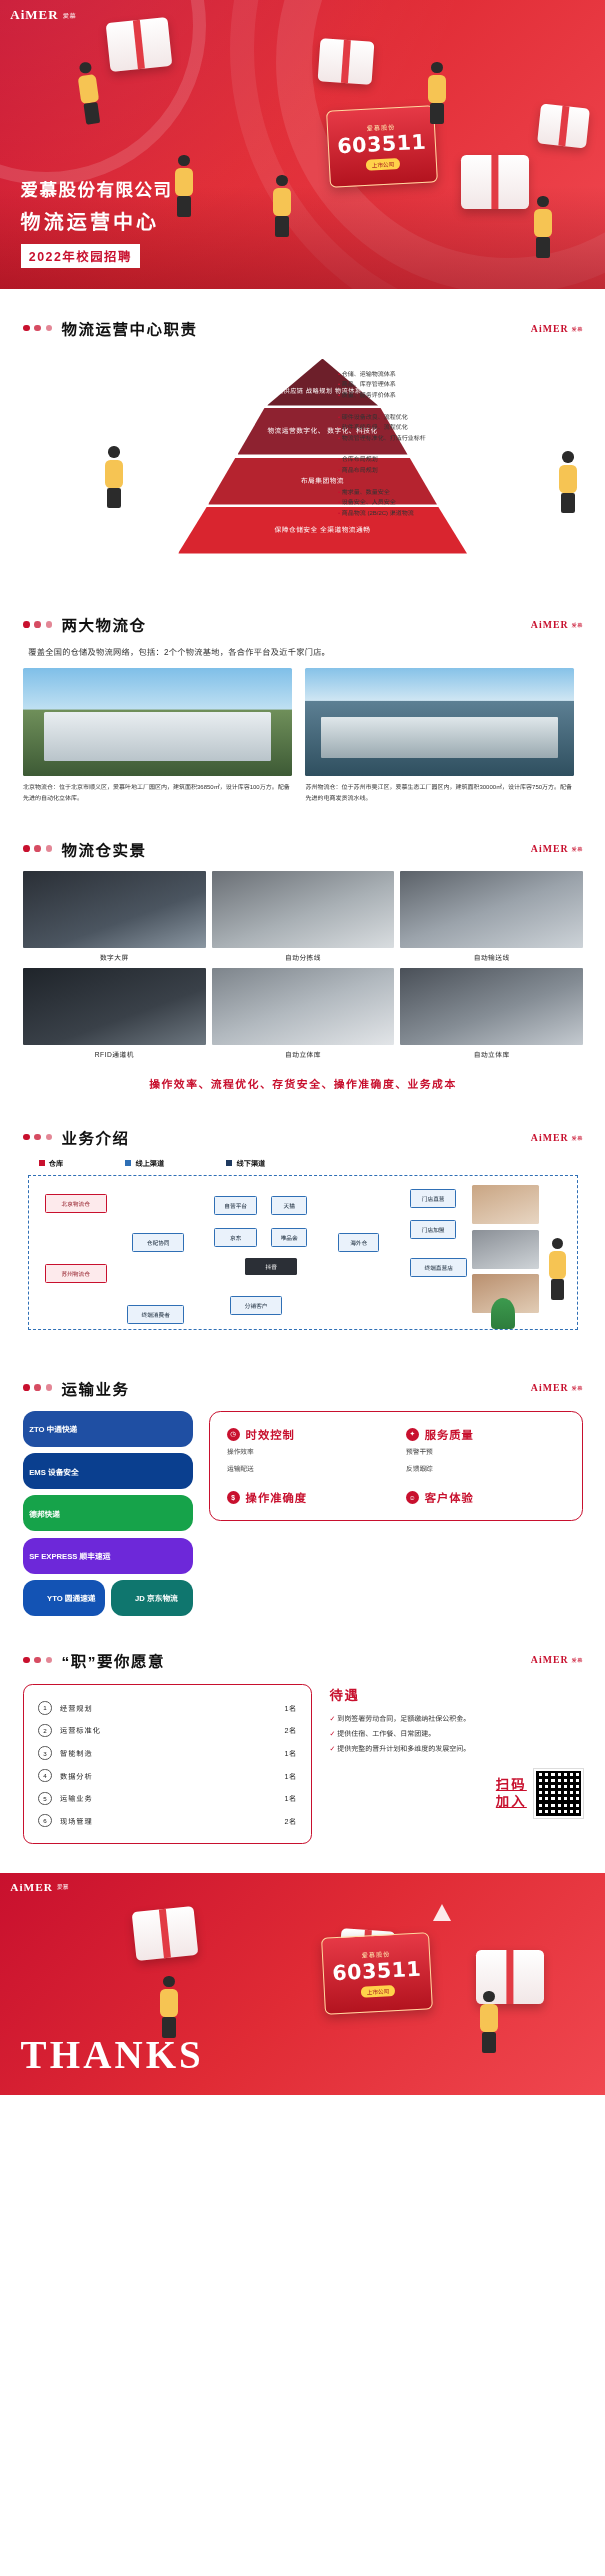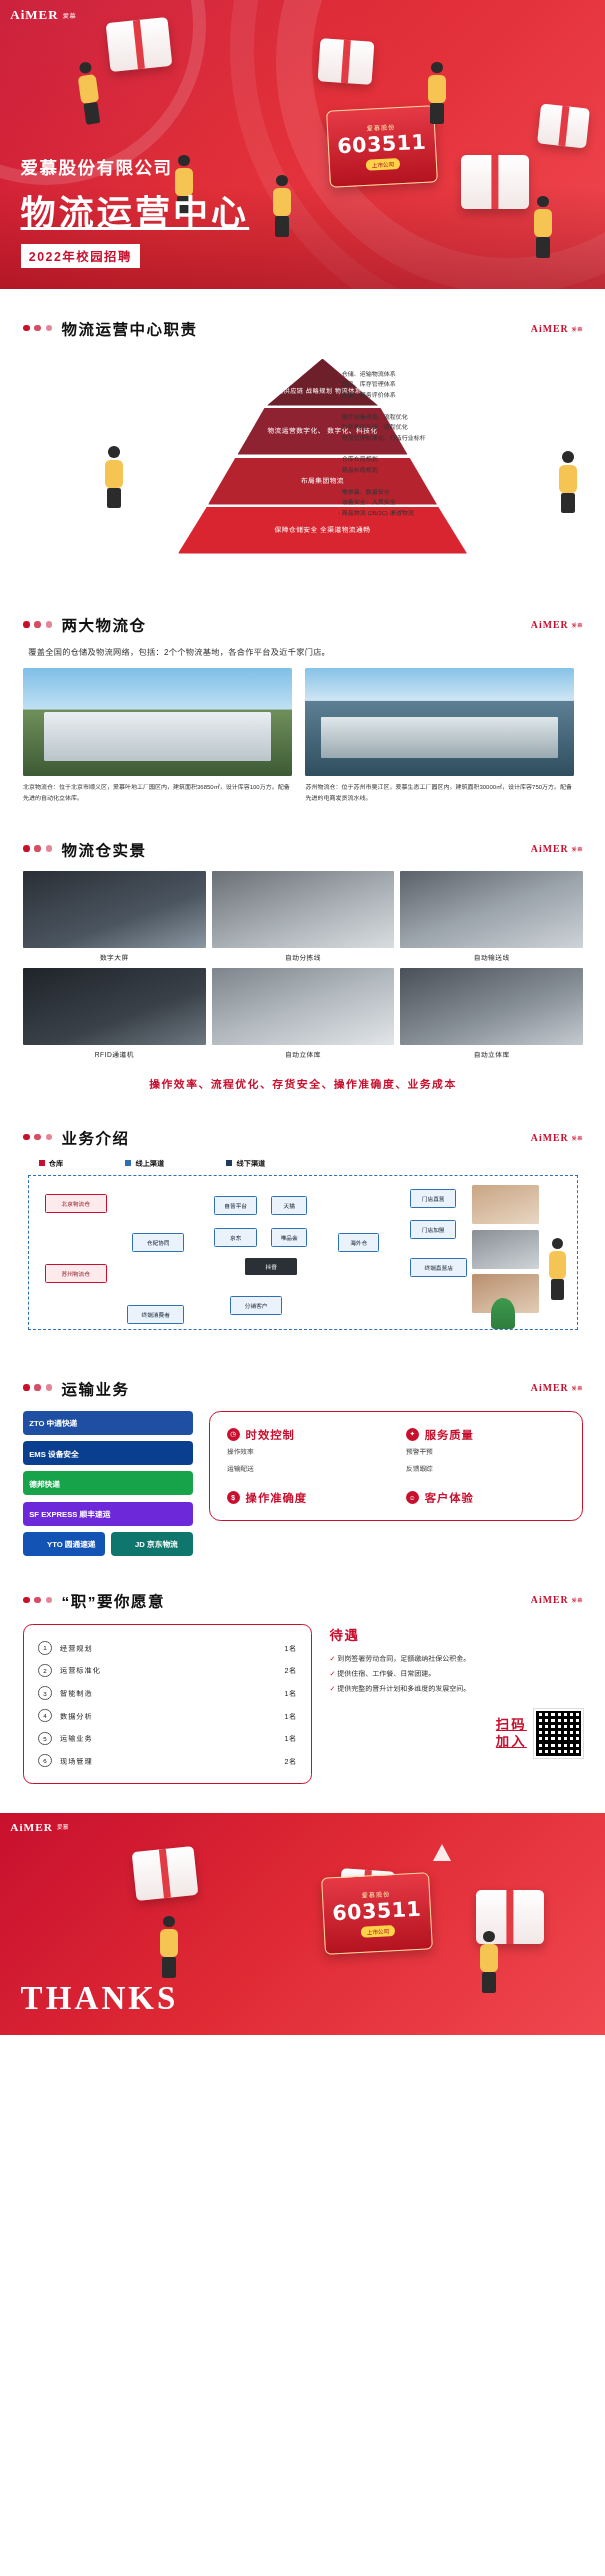--- a/index.html
+++ b/index.html
@@ -82,21 +82,21 @@
   .person .body{ width:17.5px;height:28px;border-radius:5.2px; background:#f6c453; margin:2.1px auto 0;}
   .person .legs{ width:13.4px;height:20.6px; background:#2b2b2b; margin:0 auto; border-radius:2.1px;}
   .p1{left:75px; top:62px; transform:rotate(-8deg);}
   .p2{left:170px; top:155px;}
   .p3{left:268px; top:175px;}
   .p4{right:155px; top:62px;}
   .p5{right:49px; top:196px;}
 
   .hero-title-wrap { position:absolute; left:20.6px; bottom:20.6px; }
   .hero-company { color:#fff; font-size:17.5px; font-weight:700; letter-spacing:1.5px; margin-bottom:5.2px; }
-  .hero-main { color:#fff; font-size:35px; font-weight:800; letter-spacing:3.1px; margin-bottom:9.3px;text-decoration:underline; }
+  .hero-main { color:#fff; font-size:20px; font-weight:800; letter-spacing:3.1px; margin-bottom:9.3px; }
   .hero-year {
     display:inline-block; background:#ffffff; color:#c8102e;
     font-size:12.4px; font-weight:700; letter-spacing:1.5px; padding:3.1px 8.2px;
   }
 
   
   .sec { padding: 28px 23px 5.2px 23px; }
   .sec-head { display:flex; align-items:center; justify-content:space-between; }
   .sec-title { display:flex; align-items:center; gap:9.3px; }
   .dots { display:flex; gap:4.6px; }
@@ -168,21 +168,21 @@
   .node-red { border-color:#c8102e; background:#fdeaec; color:#8e1420;}
   .node-dark { border:none; background:#2b2f36; color:#fff;}
   .mini-ph { position:absolute; border-radius:1.5px; }
   .biz-person { position:absolute; right:5.2px; top:62px; }
   .plant { position:absolute; right:62px; bottom:0; width:24px;height:31px;
     background:linear-gradient(180deg,#3c9a4e,#2e7d3c); border-radius:50% 50% 4.1px 4.1px;}
 
   
   .trans { display:flex; gap:15.5px; margin-top:12.4px; align-items:flex-start;}
   .logos { width:170px; display:flex; flex-direction:column; gap:6.2px; }
-  .logo-chip { height:24px; border-radius:4px; display:flex; align-items:center; gap:5.2px; padding:0 6.2px; font-size:7.7px; font-weight:700; color:#fff;}
+  .logo-chip { height:36px; border-radius:12px; display:flex; align-items:center; gap:5.2px; padding:0 6.2px; font-size:7.7px; font-weight:700; color:#fff;}
   .lz{background:#1f4fa3}.le{background:#0a3f8f}.ly{background:#16a34a}.ls{background:#6d28d9}.lyt{background:#1353b4}.ljd{background:#0f766e}
   .logo-row { display:flex; gap:6.2px;}
   .logo-row > div { flex:1;padding-left:24px; }
   .tbox {
     flex:1; border:1.5px solid #c8102e; border-radius:11.3px; padding:14.4px 17.5px;
     display:grid; grid-template-columns:1fr 1fr; gap:13.4px 20.6px; position:relative;
   }
   .titem h4 { font-size:11.3px; color:#c8102e; font-weight:800; letter-spacing:1px; display:flex; align-items:center; gap:5.2px;}
   .titem h4 .ic { width:13.4px;height:13.4px;border-radius:50%; background:#c8102e; color:#fff; font-size:6.7px; display:flex;align-items:center;justify-content:center;}
   .titem p { font-size:6.7px; color:#444; margin-top:4.1px; line-height:1.9;}
@@ -202,21 +202,21 @@
   .qr-wrap { display:flex; align-items:center; gap:7.2px; margin-top:12.4px; justify-content:flex-end;}
   .qr { width:49px;height:49px; background:
       repeating-linear-gradient(0deg,#000 0 3.1px,#fff 3.1px 6.2px),
       repeating-linear-gradient(90deg,#000 0 3.1px,transparent 3.1px 6.2px);
     background-blend-mode:multiply; border:2.1px solid #fff; outline:0.5px solid #ddd;}
   .qr-text { color:#c8102e; font-size:13.4px; font-weight:800; letter-spacing:2.1px; line-height:1.3;text-decoration:underline;}
 
   
   .footer-hero { position:relative; height:222px; margin-top:23px;
     background: linear-gradient(135deg,#c8102e 0%,#e02b35 50%,#f0474f 100%); overflow:hidden;}
-  .thanks { position:absolute; left:20.6px; bottom:17.5px; color:#fff; font-size:33px; font-weight:800; letter-spacing:3.1px; font-family:"Liberation Serif", serif;}
+  .thanks { position:absolute; left:20.6px; bottom:17.5px; color:#fff; font-size:39px; font-weight:800; letter-spacing:3.1px; font-family:"Liberation Serif", serif;}
   .f-logo { position:absolute; left:10.3px; top:8.2px; display:flex; align-items:center; gap:4.1px;}
   .f-logo .m { color:#fff; font-size:11.3px; font-weight:700; letter-spacing:1px; font-family:"Liberation Serif", serif;}
   .f-logo .s { color:#fff; font-size:5.7px;}
   .arrow-up { position:absolute; right:155px; top:31px; width:0;height:0;
      border-left:9.3px solid transparent;border-right:9.3px solid transparent;border-bottom:17.5px solid #fff; opacity:.9;}
 </style>
 </head>
 <body>
 
 <div class="page">

